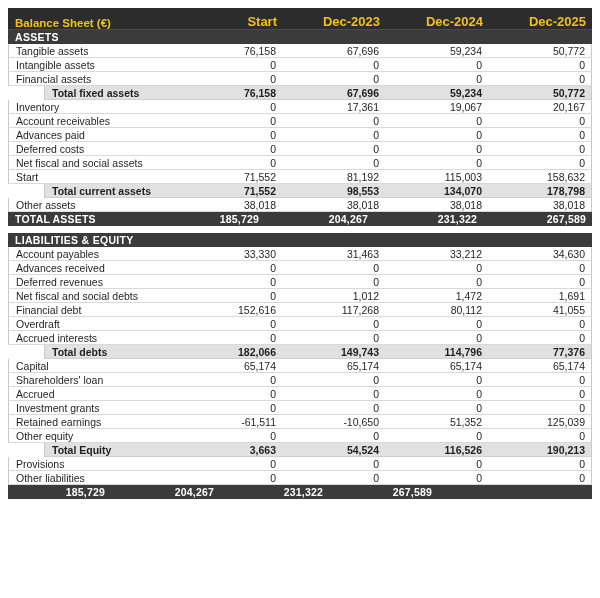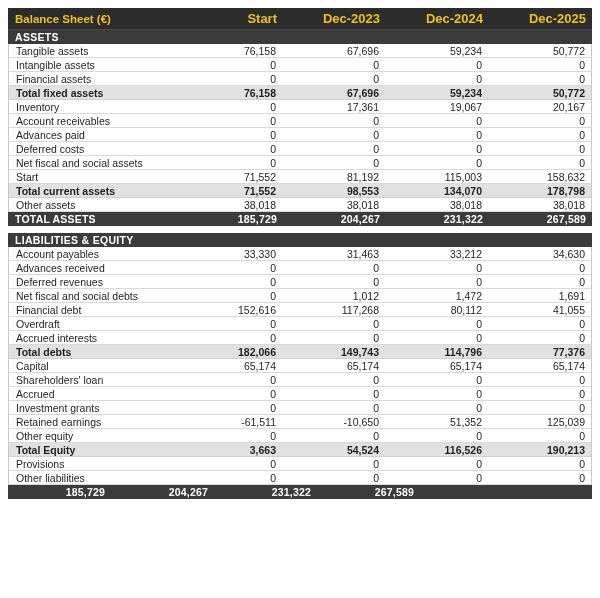--- a/index.html
+++ b/index.html
@@ -30,39 +30,42 @@
     border-bottom: 1px solid var(--row-border, #d9d9d9);
   }
   .row.header-row {
     height: 22px;
     background: var(--header-bg, #2c2c2c);
     color: var(--accent, #f0c11a);
     font-weight: bold;
     font-size: 11.5px;
     border: none;
     border-bottom: 1px solid #4a4a4a;
+    align-items: flex-end;
   }
   .row.section {
     background: var(--section-bg, #3b3b3b);
     color: #ffffff;
     font-weight: bold;
     border: none;
     letter-spacing: 0.3px;
   }
   .row.subtotal {
     background: var(--subtotal-bg, #e1e1e1);
     font-weight: bold;
     border-bottom: 1px solid #cfcfcf;
+    margin-left: 36px;
   }
   .row.grand {
     background: var(--grand-bg, #3b3b3b);
     color: #ffffff;
     font-weight: bold;
     border: none;
     letter-spacing: 0.2px;
+    gap: 6px;
   }
   .cell { overflow: hidden; white-space: nowrap; }
   .cell.label {
     flex: 1;
     padding-left: 7px;
   }
   .cell.num {
     width: 97px;
     text-align: right;
     padding-right: 6px;

